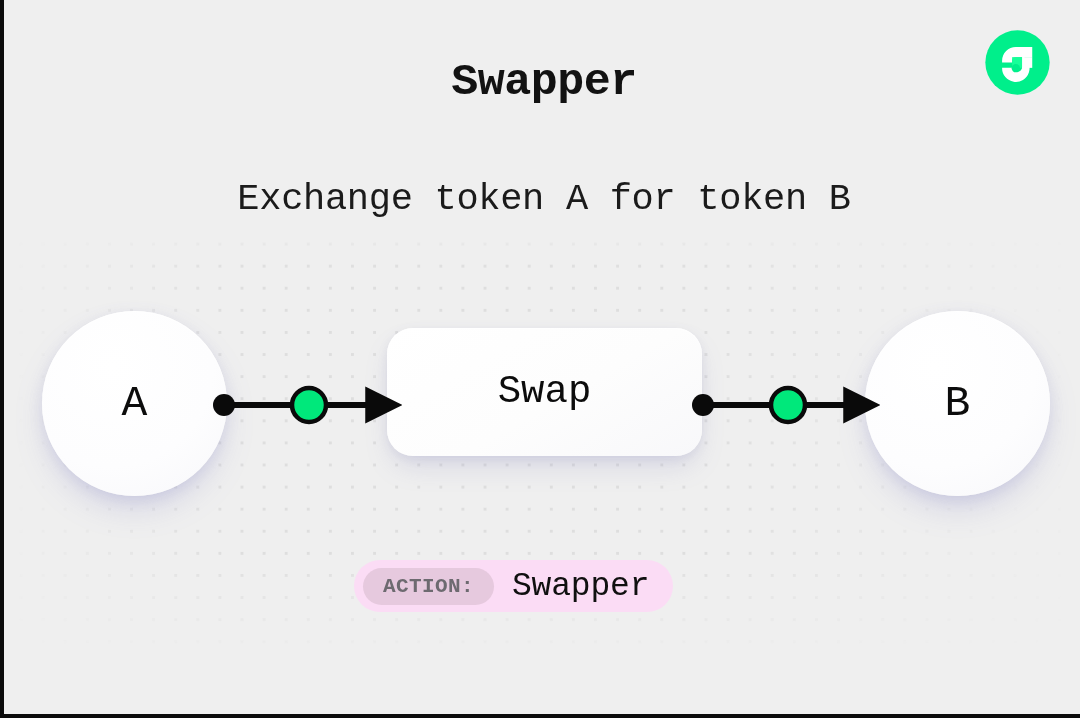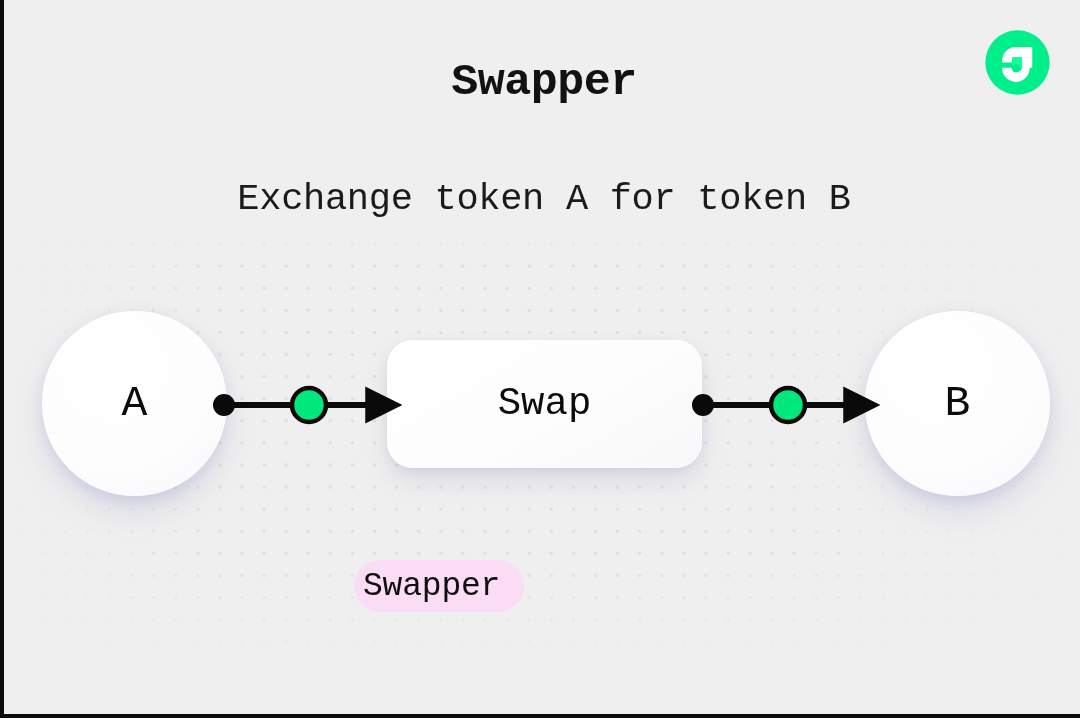--- a/index.html
+++ b/index.html
@@ -80,21 +80,21 @@
       0 4px 14px rgba(140,140,200,0.16),
       inset 0 1px 2px rgba(255,255,255,0.95);
     display:flex; align-items:center; justify-content:center;
     font-size:43px; font-weight:400; color:#0c0c0c;
   }
   .token-a{ left:38px;  top:311px; }
   .token-b{ left:861px; top:311px; }
 
   .swap-box{
     position:absolute;
-    left:383px; top:340px;
+    left:383px; top:328px;
     width:315px; height:128px;
     border-radius:26px;
     background:linear-gradient(150deg,#ffffff 0%,#fdfdfd 55%,#f8f8fa 100%);
     box-shadow:
       0 14px 28px -6px rgba(120,120,180,0.22),
       0 3px 10px rgba(130,130,180,0.13),
       inset 0 1px 2px rgba(255,255,255,0.9);
     display:flex; align-items:center; justify-content:center;
     font-size:39px; font-weight:400; color:#0c0c0c;
   }
@@ -181,16 +181,17 @@
       <g>
         <line x1="699" y1="405" x2="843" y2="405" stroke="#0a0a0a" stroke-width="6" marker-end="url(#arrow)"></line>
         <line x1="715" y1="406.5" x2="779" y2="406.5" stroke="url(#greenfade)" stroke-width="3"></line>
         <circle cx="699" cy="405" r="11" fill="#0a0a0a"></circle>
         <circle cx="784" cy="405" r="17" fill="#00e87b" stroke="#0a0a0a" stroke-width="4.5"></circle>
       </g>
     </svg>
   </div>
 
   <div class="action-badge">
+    <span class="action-pill">ACTION:</span>
     <span class="action-value">Swapper</span>
   </div>
 
 </div>
 
 </body></html>

